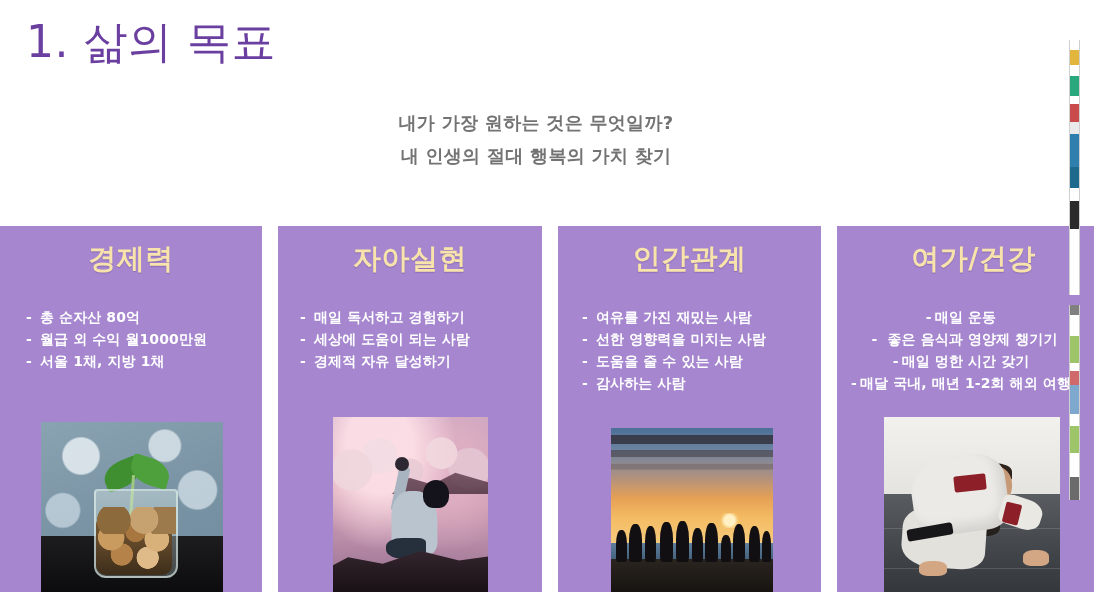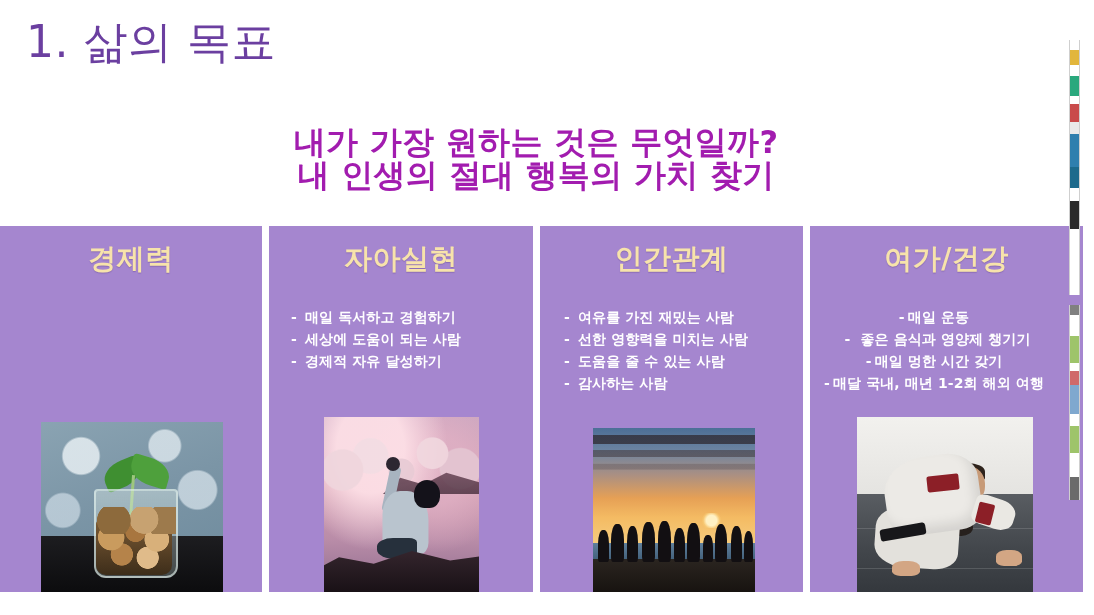--- a/index.html
+++ b/index.html
@@ -38,41 +38,40 @@
     white-space: nowrap;
   }
 
   
   .subtitle {
     position: absolute;
     left: 0;
     top: 106px;
     width: 1072px;
     text-align: center;
-    color: #a21caf;
-    font-size: 32px;
+    color: #737373;
+    font-size: 18px;
     font-weight: bold;
     line-height: 33px;
     letter-spacing: 0.3px;
-    margin-top: 20px;
   }
   .subtitle .line {
     display: block;
     white-space: nowrap;
   }
 
   
   .band {
     position: absolute;
     left: 0;
     top: 226px;
     width: 1074px;
     height: 366px;
     display: flex;
-    gap: 7px;
+    gap: 16px;
     background: #ffffff;
   }
 
   .col {
     background: #a586cf;
     position: relative;
     overflow: hidden;
     flex: 0 0 auto;
   }
   .col-1 { width: 262px; }
@@ -402,20 +401,25 @@
 
   <div class="subtitle">
     <span class="line">내가 가장 원하는 것은 무엇일까?</span>
     <span class="line">내 인생의 절대 행복의 가치 찾기</span>
   </div>
 
   <div class="band">
 
     <div class="col col-1">
       <div class="col-head">경제력</div>
+      <div class="col-list">
+        <span class="item"><span class="dash">-</span><span>총 순자산 80억</span></span>
+        <span class="item"><span class="dash">-</span><span>월급 외 수익 월1000만원</span></span>
+        <span class="item"><span class="dash">-</span><span>서울 1채, 지방 1채</span></span>
+      </div>
       <div class="photo">
         <div class="ph-inner">
           <div class="p1-bg"></div>
           <div class="p1-table"></div>
           <div class="p1-leaf-a"></div>
           <div class="p1-leaf-b"></div>
           <div class="p1-stem"></div>
           <div class="p1-glass"></div>
           <div class="p1-coins"></div>
           <div class="p1-coins2"></div>

